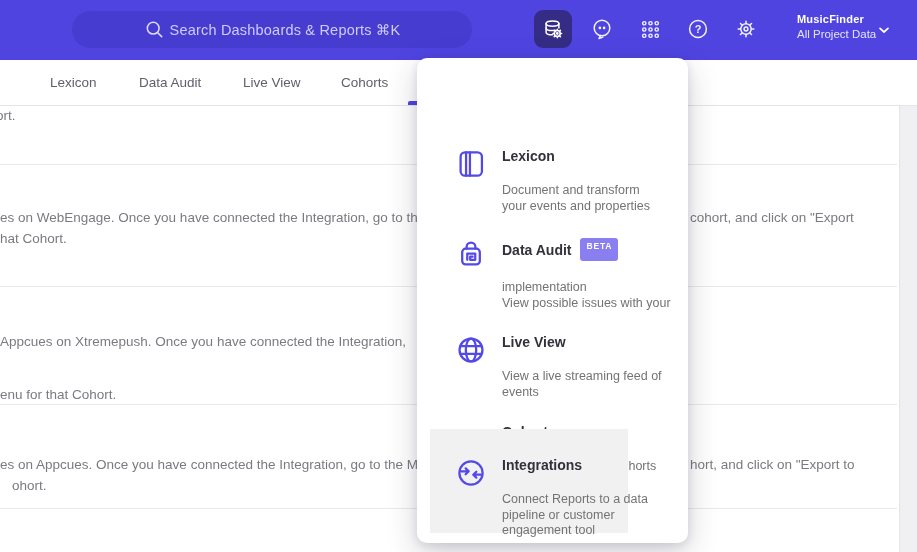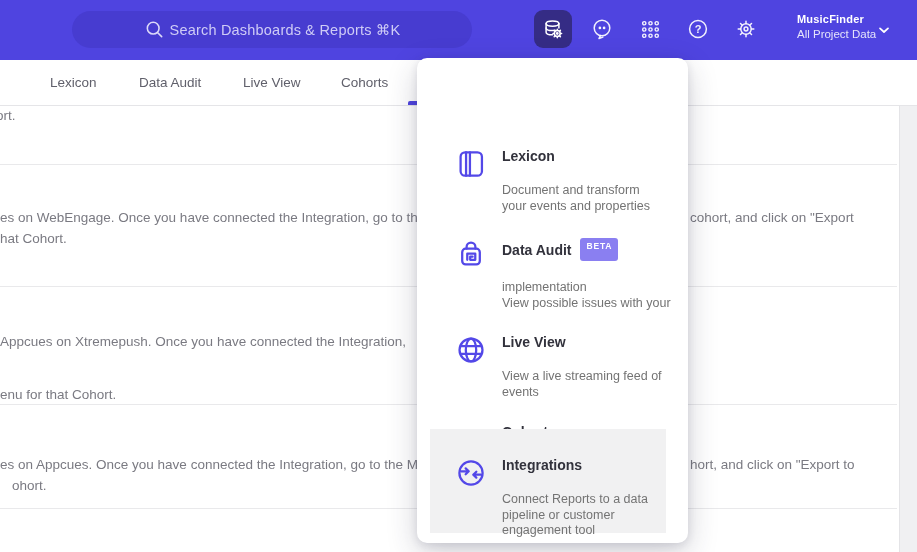--- a/index.html
+++ b/index.html
@@ -39,21 +39,21 @@
     background:#fff; border-radius:10px; box-shadow:0 10px 30px rgba(40,40,70,.22),
     0 2px 8px rgba(40,40,70,.12); z-index:10; }
   .mitem { position:absolute; left:0; width:271px; cursor:pointer; }
   .mitem .icon { position:absolute; left:38px; top:0; width:32px; height:32px; }
   .mitem .txt { position:absolute; left:85px; top:0; width:182px; }
   .mtitle { font-size:14px; font-weight:700; color:#32323c; display:flex; align-items:center; }
   .mdesc  { font-size:12.5px; color:#737373; line-height:15.5px; margin-top:19px; }
   .badge { display:inline-block; margin-left:9px; background:#8a7ff1; color:#fff;
     font-size:8.5px; font-weight:700; letter-spacing:.8px; padding:3px 6px 10px;
     border-radius:3px; }
-  .hl-block { position:absolute; left:13px; top:371px; width:236px; height:104px;
+  .hl-block { position:absolute; left:13px; top:371px; width:198px; height:104px;
     background:#f1f1f2; border-radius:0; cursor:pointer; }
   .hl-block .icon { position:absolute; left:25px; top:28px; width:32px; height:32px; }
   .hl-block .txt { position:absolute; left:72px; top:28px; width:168px; }
 </style>
 </head>
 <body>
 
 <div class="stage">
 
   <div class="bgtext" style="left:-4px; top:108px;">ort.</div>

